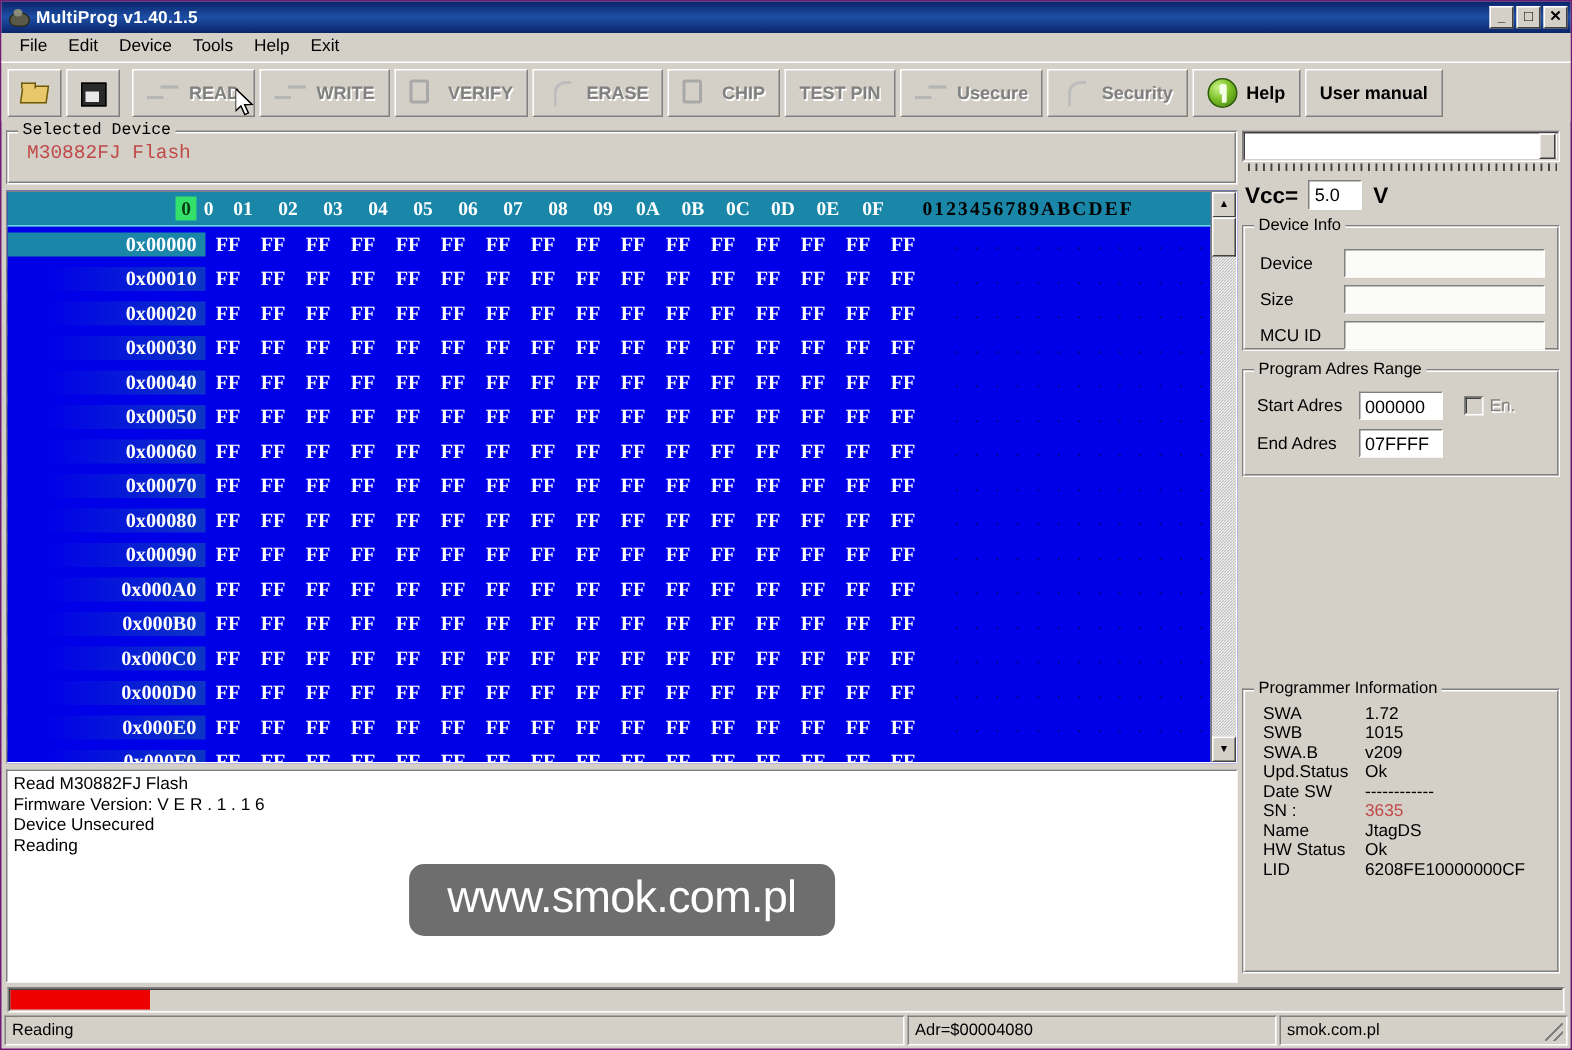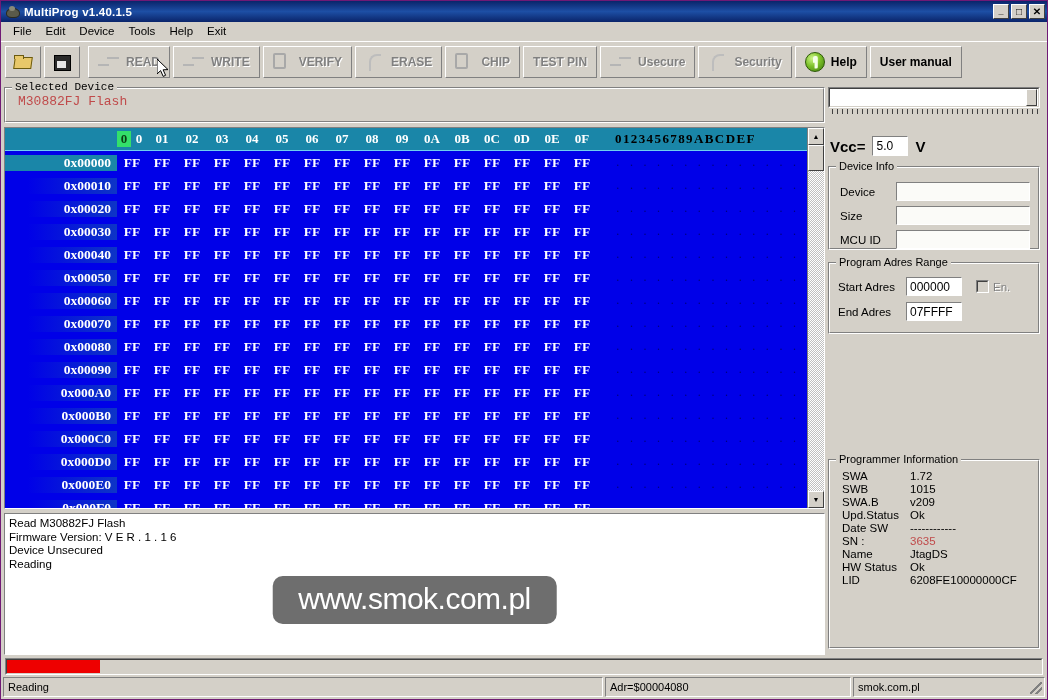--- a/index.html
+++ b/index.html
@@ -198,21 +198,21 @@
   .hdr-col.first { background: #33e06a; color:#0a3d12; width: 14px; margin-left:0;}
   .hdr-colpair { display:flex; width:30px; }
   .hdr-ascii {
     margin-left: 18px; font-family: "Liberation Serif", serif; font-weight: bold;
     font-size: 13px; color: #000000; letter-spacing: 1.4px;
   }
   .hex-rows { flex: 1 1 auto; overflow: hidden; }
   .hex-row { display: flex; height: 23px; align-items: center; }
   .hex-row.sel .addr-cell { background: #1a86a8; }
   .addr-cell {
-    width: 112px; flex: 0 0 auto; text-align: right; padding-right: 6px;
+    width: 132px; flex: 0 0 auto; text-align: right; padding-right: 6px;
     font-family: "Liberation Serif", serif; font-weight: bold;
     font-size: 13.5px; color: #ffffff;
     background: linear-gradient(to right, #0000e8 0%, #0000e8 20%, #0d35c6 100%);
   }
   .bytes { display: flex; flex: 0 0 auto; }
   .byte {
     width: 30px; text-align: center;
     font-family: "Liberation Serif", serif; font-weight: bold;
     font-size: 13.5px; color: #ffffff;
   }
@@ -279,21 +279,21 @@
     background: #d4d0c8;
     border-top: 1px solid #fff; border-left: 1px solid #fff;
     border-right: 1px solid #404040; border-bottom: 1px solid #404040;
   }
   .ticks {
     height: 7px; margin: 1px 2px 0 4px;
     background-image: repeating-linear-gradient(to right, #404040 0px, #404040 1px, transparent 1px, transparent 5px);
     background-size: 5px 5px; background-repeat: repeat-x;
     background-position: 0 0;
   }
-  .vcc-row { display: flex; align-items: center; gap: 7px; margin-top: 20px; padding-left: 2px; }
+  .vcc-row { display: flex; align-items: center; gap: 7px; margin-top: 4px; padding-left: 2px; }
   .vcc-lbl { font-size: 15px; font-weight: bold; color: #000; }
   .vcc-val {
     width: 36px; height: 20px; background: #ffffff;
     border: 1px solid #808080; border-right-color:#fff; border-bottom-color:#fff;
     font-size: 12px; display: flex; align-items: center; padding-left: 3px;
   }
   .vcc-unit { font-size: 15px; font-weight: bold; color: #000; }
 
   .fld-row { display: flex; align-items: center; margin: 5px 0 0 0; padding: 0 8px 0 10px; }
   .fld-lbl { font-size: 11.5px; color: #000; width: 56px; flex: 0 0 auto; }

